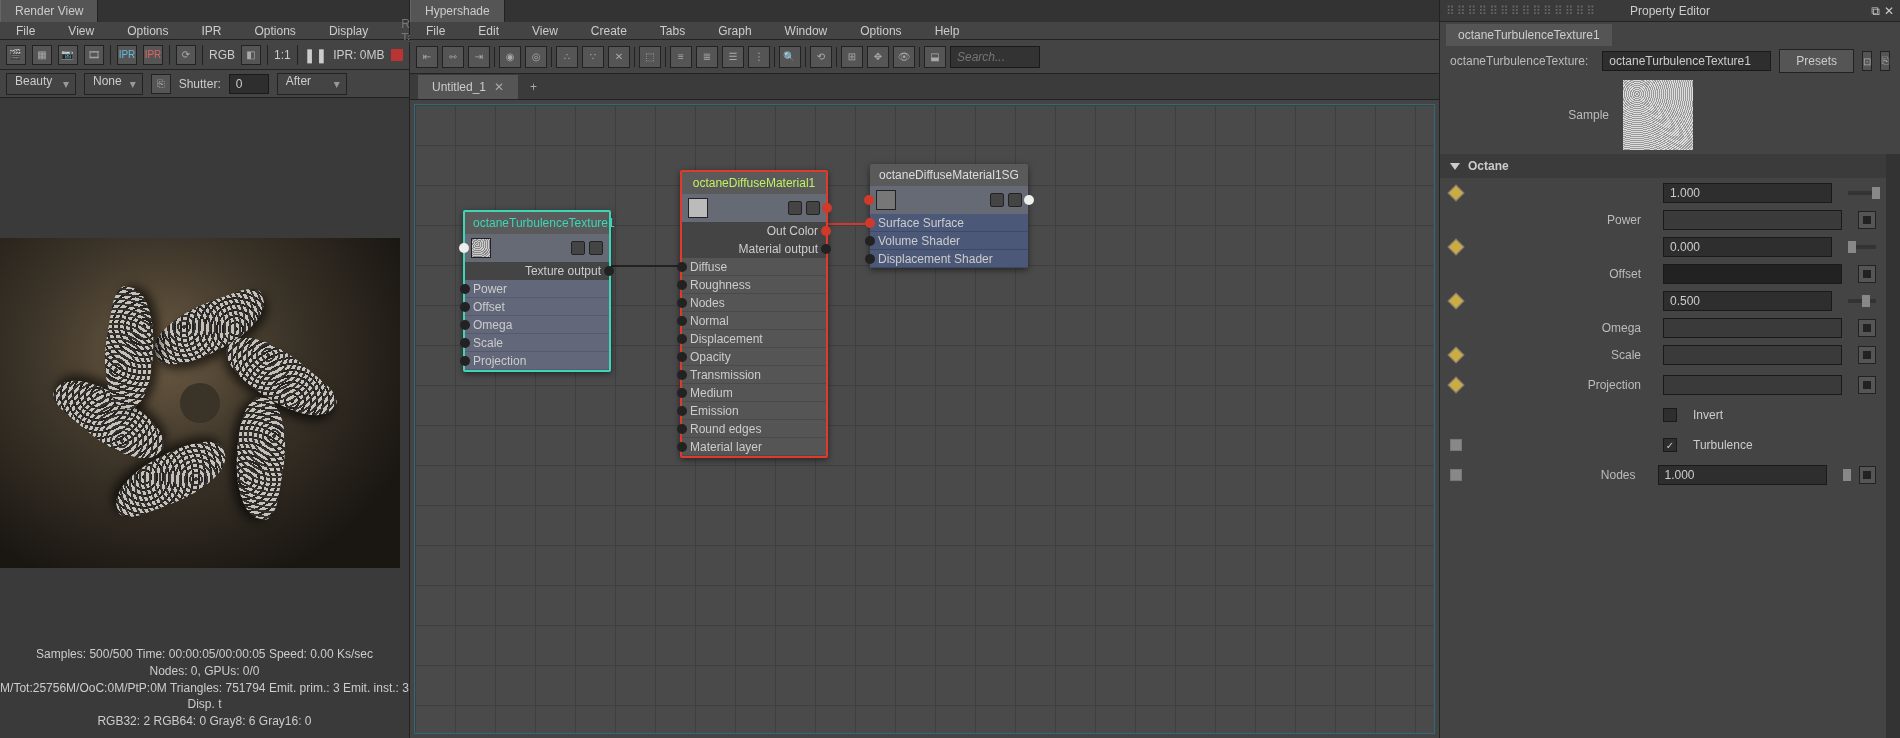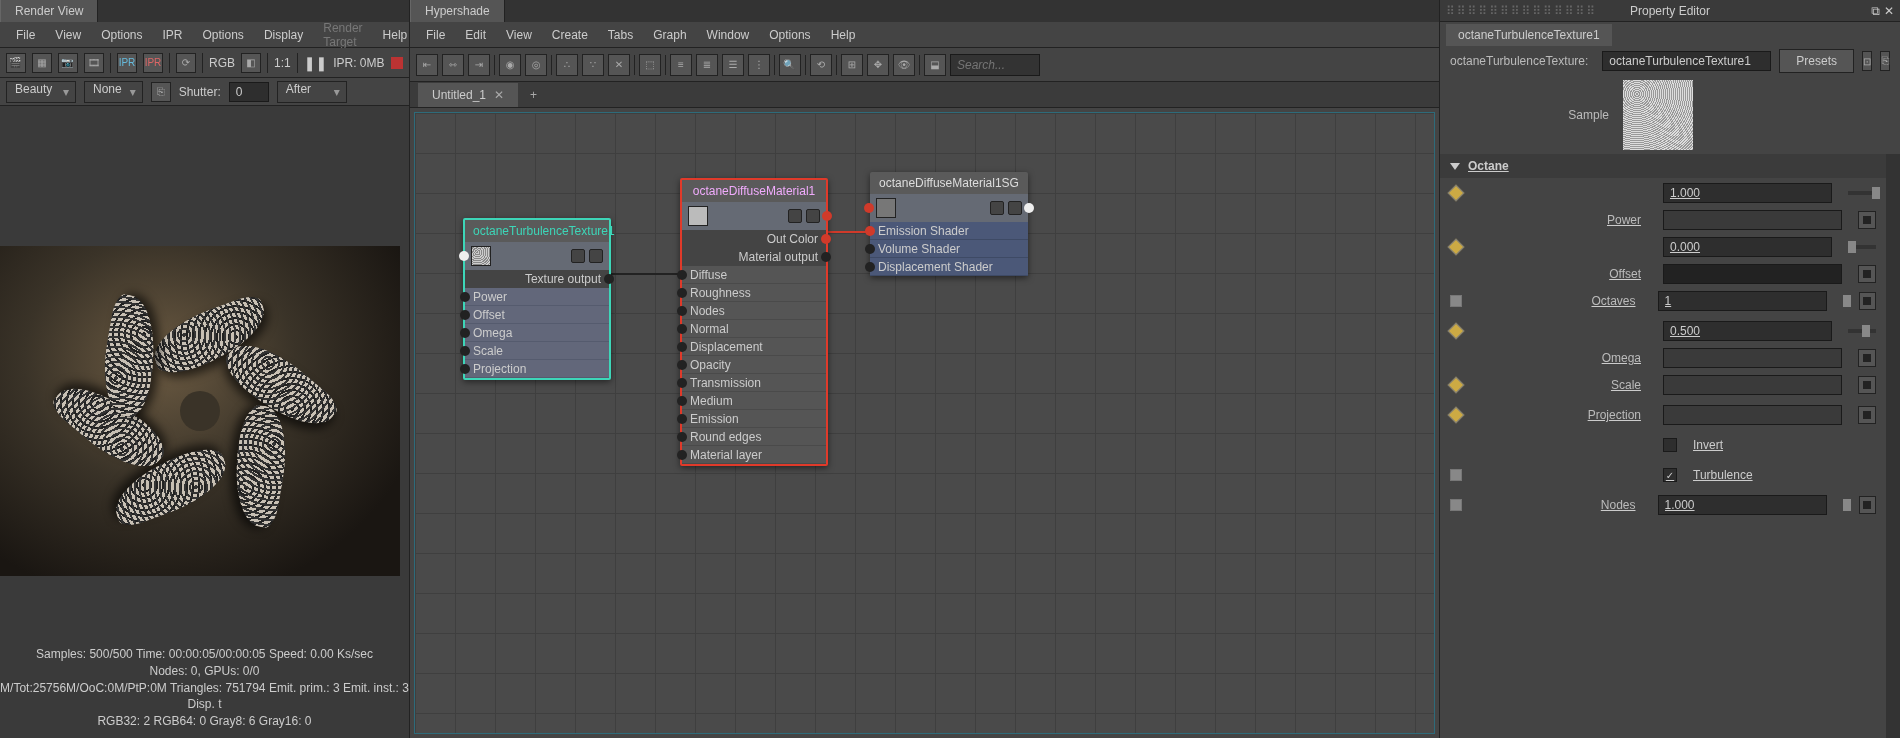--- a/index.html
+++ b/index.html
@@ -3,21 +3,21 @@
 <meta charset="utf-8">
 <style>
 *{box-sizing:border-box;margin:0;padding:0;font-family:Arial,Helvetica,sans-serif;font-size:12px;color:#ccc;}
 body{background:#444;overflow:hidden;width:1900px;height:738px;}
 .app{display:flex;width:1900px;height:738px;}
 .panel-left{width:410px;background:#444;display:flex;flex-direction:column;border-right:1px solid #222;}
 .panel-mid{flex:1;background:#444;display:flex;flex-direction:column;border-right:1px solid #222;}
 .panel-right{width:460px;background:#444;display:flex;flex-direction:column;}
 .tabrow{height:22px;background:#333;display:flex;align-items:flex-end;}
 .tab{background:#555;padding:4px 14px;border-top:1px solid #666;border-left:1px solid #666;border-right:1px solid #222;font-size:12px;}
-.menubar{height:26px;background:#444;display:flex;align-items:center;gap:0;padding:0 6px;border-bottom:1px solid #222;}
+.menubar{height:18px;background:#444;display:flex;align-items:center;gap:13px;padding:0 6px;border-bottom:1px solid #222;}
 .menubar span{padding:4px 10px;cursor:default;}
 .menubar span.disabled{color:#777;}
 .toolbar{height:30px;background:#444;display:flex;align-items:center;gap:6px;padding:0 6px;border-bottom:1px solid #222;}
 .ico{width:20px;height:20px;background:#555;border:1px solid #222;display:flex;align-items:center;justify-content:center;font-size:10px;color:#aaa;}
 .sep{width:1px;height:20px;background:#222;}
 .tfield{background:#2e2e2e;border:1px solid #1a1a1a;height:20px;padding:0 6px;color:#ccc;min-width:40px;}
 .red-sq{width:12px;height:12px;background:#b33;}
 .dropdown{background:#444;border:1px solid #222;height:22px;padding:0 20px 0 8px;position:relative;min-width:70px;}
 .dropdown::after{content:"▾";position:absolute;right:6px;top:3px;color:#999;}
 .subtoolbar{height:28px;background:#444;display:flex;align-items:center;gap:8px;padding:0 6px;border-bottom:1px solid #222;}
@@ -56,21 +56,21 @@
 .row-out{background:#444;color:#eee;}
 .row-in{background:#62677a;color:#eee;border-bottom:1px solid #555b6e;}
 .row-attr{background:#555;border-bottom:1px solid #4a4a4a;}
 .row-attr-blue{background:#4b5878;border-bottom:1px solid #3e4a65;color:#fff;}
 .port-l{left:-5px;}
 .port-r{right:-5px;}
 
 .n1{left:48px;top:105px;width:148px;border:2px solid #3dd6b8;}
 .n1 .node-title{color:#3dd6b8;}
 .n2{left:265px;top:65px;width:148px;border:2px solid #e03a2a;}
-.n2 .node-title{color:#f0abfc;}
+.n2 .node-title{color:#bef264;}
 .n3{left:455px;top:59px;width:158px;}
 .n3 .node-title{color:#ddd;}
 .wire{position:absolute;height:2px;background:#222;}
 .wire.red{background:#d03a2a;}
 
 .pe-title{height:22px;background:#3a3a3a;display:flex;align-items:center;justify-content:center;gap:6px;border-bottom:1px solid #222;position:relative;font-size:11px;}
 .pe-title .dots{position:absolute;left:6px;letter-spacing:2px;color:#666;}
 .pe-title .rbtns{position:absolute;right:6px;display:flex;gap:4px;}
 .pe-tabbar{height:24px;background:#444;display:flex;align-items:flex-end;padding-left:6px;}
 .pe-tab{background:#555;padding:4px 12px;}
@@ -87,21 +87,21 @@
 .key-ico.gray{background:#888;}
 .key-ico.sq{transform:none;background:#888;}
 .slider{flex:1;height:4px;background:#333;position:relative;}
 .slider .thumb{position:absolute;top:-4px;width:8px;height:12px;background:#888;}
 .chk{width:14px;height:14px;border:1px solid #1a1a1a;background:#2e2e2e;display:flex;align-items:center;justify-content:center;}
 .chk.checked::after{content:"✓";color:#ccc;font-size:10px;}
 .map-btn{width:18px;height:18px;background:#555;border:1px solid #222;display:flex;align-items:center;justify-content:center;}
 .map-btn::after{content:"";width:8px;height:8px;background:#222;}
 .scrollbar{width:14px;background:#333;}
 .pe-body{flex:1;display:flex;}
-.pe-content{flex:1;overflow:hidden;text-decoration:underline;}
+.pe-content{flex:1;overflow:hidden;}
 </style>
 </head>
 <body>
 
 <div class="app">
 
   <div class="panel-left">
     <div class="tabrow">
       <div class="tab">Render View</div>
     </div>
@@ -327,21 +327,21 @@
           <div class="port-dot port-red" style="left:-6px;top:9px;"></div>
           <div class="swatch" style="background:#777;"></div>
           <div class="hdr-icons">
               <div class="hdr-ico"></div>
               <div class="hdr-ico"></div>
             </div>
           <div class="port-dot port-white" style="right:-6px;top:9px;"></div>
         </div>
         <div class="node-row row-attr-blue">
             <div class="port-dot port-red port-l"></div>
-            <span>Emission Shader</span>
+            <span>Surface Surface</span>
           </div>
         <div class="node-row row-attr-blue">
             <div class="port-dot port-l"></div>
             <span>Volume Shader</span>
           </div>
         <div class="node-row row-attr-blue">
             <div class="port-dot port-l"></div>
             <span>Displacement Shader</span>
           </div>
       </div>
@@ -405,31 +405,20 @@
               <div class="thumb" style="left:0;"></div>
             </div>
         </div>
         <div class="prop-row" style="height:24px;">
           <div style="width:16px;"></div>
           <div class="pe-label">Offset</div>
           <input class="pe-input wide" style="background: rgb(34, 34, 34);">
           <div class="map-btn"></div>
         </div>
 
-        <div class="prop-row">
-          <div style="width:16px;">
-              <div class="key-ico sq"></div>
-            </div>
-          <div class="pe-label">Octaves</div>
-          <input class="pe-input" value="1" style="">
-          <div class="slider">
-              <div class="thumb" style="left:0;"></div>
-            </div>
-          <div class="map-btn"></div>
-        </div>
 
         <div class="prop-row">
           <div style="width:16px;">
               <div class="key-ico"></div>
             </div>
           <div class="pe-label"></div>
           <input class="pe-input" value="0.500" style="">
           <div class="slider">
               <div class="thumb" style="left:50%;"></div>
             </div>

